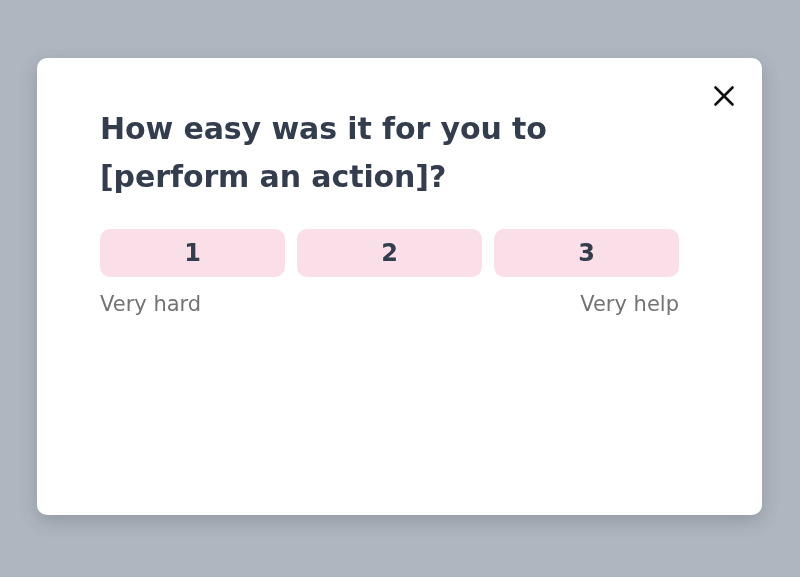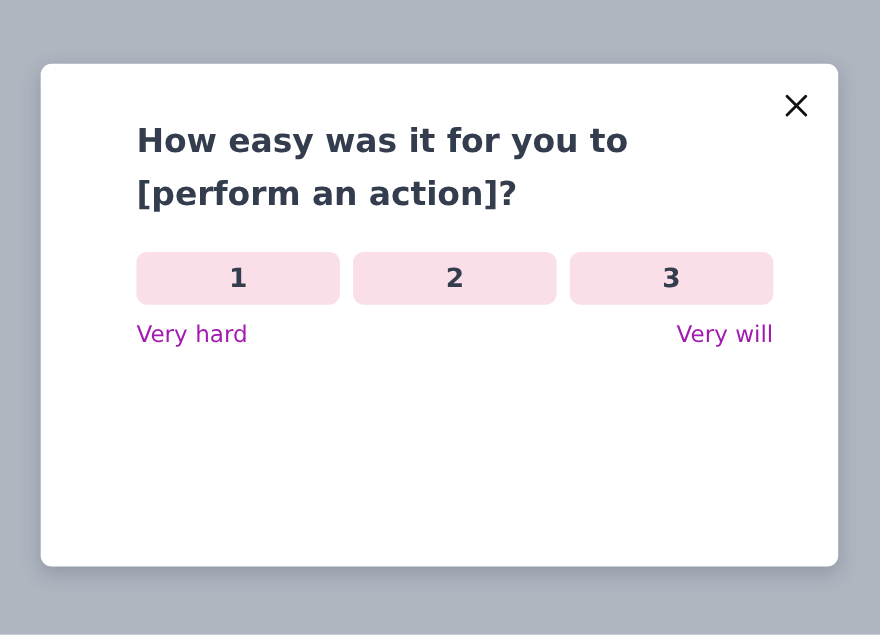--- a/index.html
+++ b/index.html
@@ -43,21 +43,21 @@
     padding: 0;
     cursor: pointer;
   }
   .close-button svg {
     display: block;
   }
 
   
   .card-content {
     position: absolute;
-    left: 87px;
+    left: 63px;
     top: 47px;
     width: 580px;
   }
 
   .survey-title {
     margin: 0;
     font-size: 30px;
     font-weight: bold;
     line-height: 48px;
     color: #333d4d;
@@ -102,21 +102,21 @@
   .scale-labels {
     display: flex;
     justify-content: space-between;
     width: 579px;
     padding-top: 14px;
     box-sizing: border-box;
   }
   .scale-label {
     font-size: 21px;
     line-height: 26px;
-    color: #a21caf;
+    color: #737373;
     font-weight: normal;
   }
 </style>
 </head>
 <body>
 
 <div class="survey-card">
 
   <button class="close-button" aria-label="Close">
     <span>
@@ -133,17 +133,17 @@
 
 
     <div class="rating-row">
       <button class="rating-button">1</button>
       <button class="rating-button">2</button>
       <button class="rating-button">3</button>
     </div>
 
     <div class="scale-labels">
       <span class="scale-label">Very hard</span>
-      <span class="scale-label">Very will</span>
+      <span class="scale-label">Very help</span>
     </div>
 
   </div>
 </div>
 
 </body></html>

